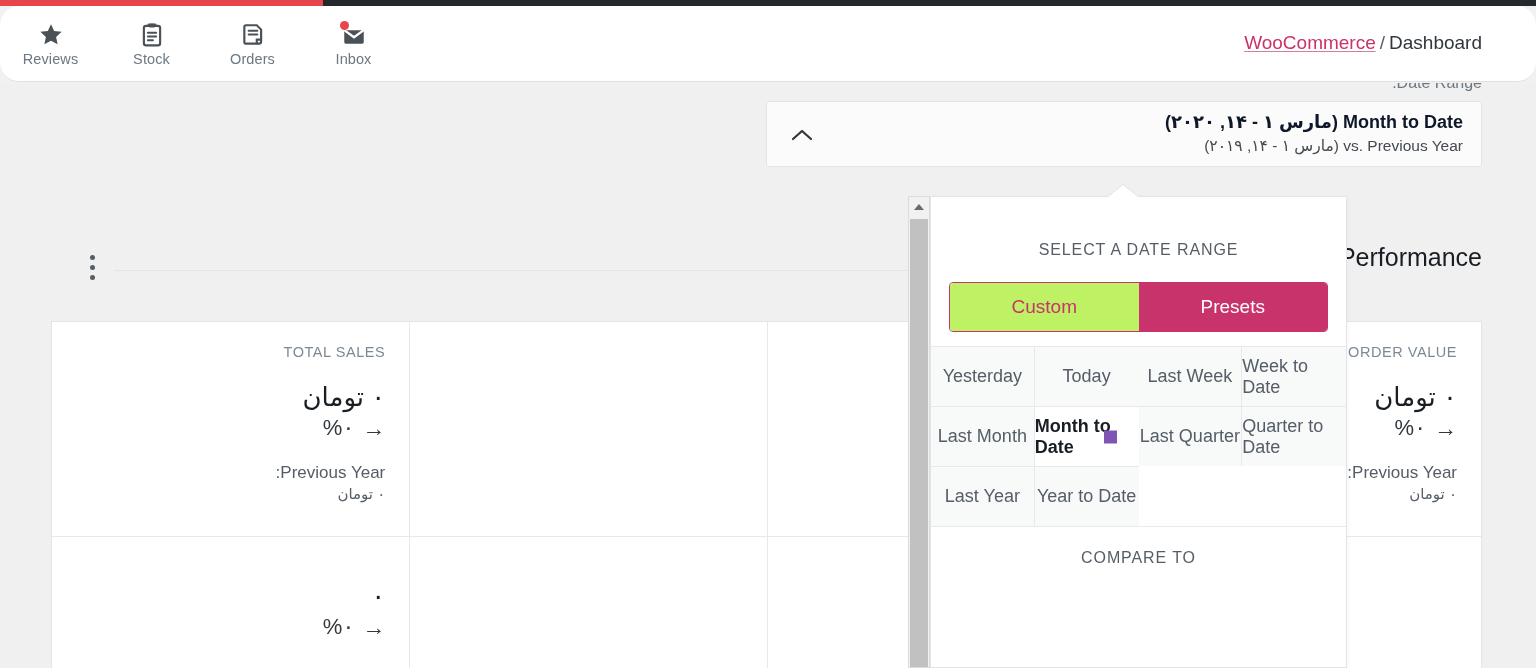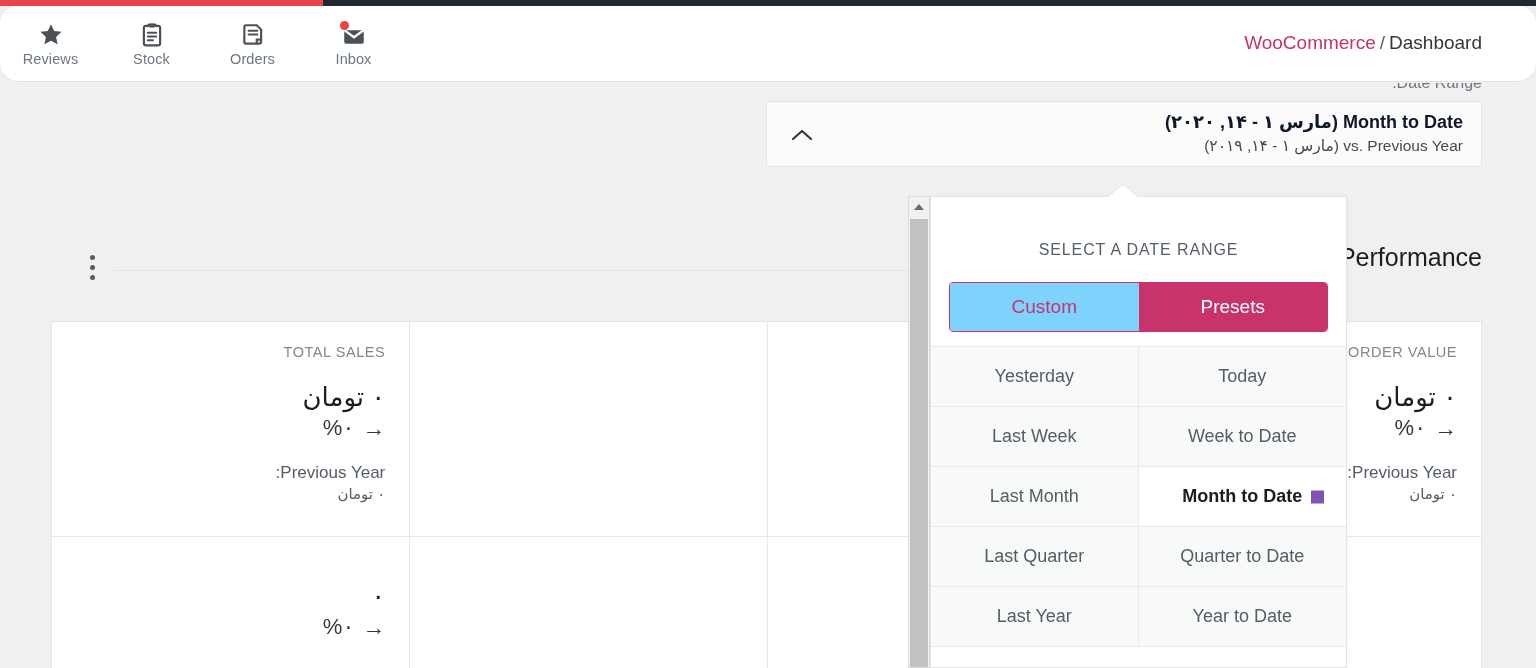--- a/index.html
+++ b/index.html
@@ -44,21 +44,21 @@
     position: absolute; top: -1px; left: -1px;
     width: 9px; height: 9px; border-radius: 50%; background: #e8454a;
   }
 
   
   .breadcrumb {
     position: absolute; right: 54px; top: 26px;
     font-size: 19px; color: #32373c; white-space: nowrap; z-index: 56;
   }
   .breadcrumb .woo {
-    color: #c9336b; text-decoration-color: #d87ba1;
+    color: #c9336b; text-decoration: underline; text-decoration-color: #d87ba1;
     text-underline-offset: 2px; cursor: pointer;
   }
   .breadcrumb .sep { color: #555d66; margin: 0 4px; }
 
   
   .page {
     position: absolute; top: 83px; left: 0; width: 1536px; height: 585px;
     background: #f0f0f1; overflow: hidden;
   }
 
@@ -159,26 +159,26 @@
   }
   .tabs {
     margin: 23px 18px 0 18px; height: 50px;
     border: 1px solid #c9336b; border-radius: 4px; overflow: hidden;
     display: flex;
   }
   .tab {
     flex: 1; display: flex; align-items: center; justify-content: center;
     font-size: 19px; cursor: pointer; height: 100%;
   }
-  .tab.inactive { background: #7dd3fc; color: #c9336b; }
+  .tab.inactive { background: #bef264; color: #c9336b; }
   .tab.active { background: #c9336b; color: #ffffff; }
 
   .preset-grid {
     margin-top: 14px;
-    display: grid; grid-template-columns: 1fr 1fr;
+    display: grid; grid-template-columns: 1fr 1fr 1fr 1fr;
   }
   .preset {
     height: 60px; display: flex; align-items: center; justify-content: center;
     font-size: 18px; color: #555d66; background: #f8f9f9;
     border-top: 1px solid #e8e9ea; border-right: 1px solid #e8e9ea;
     cursor: pointer; position: relative;
   }
   .preset:nth-child(2n) { border-right: none; }
   .preset.selected {
     background: #ffffff; color: #191e23; font-weight: bold;

